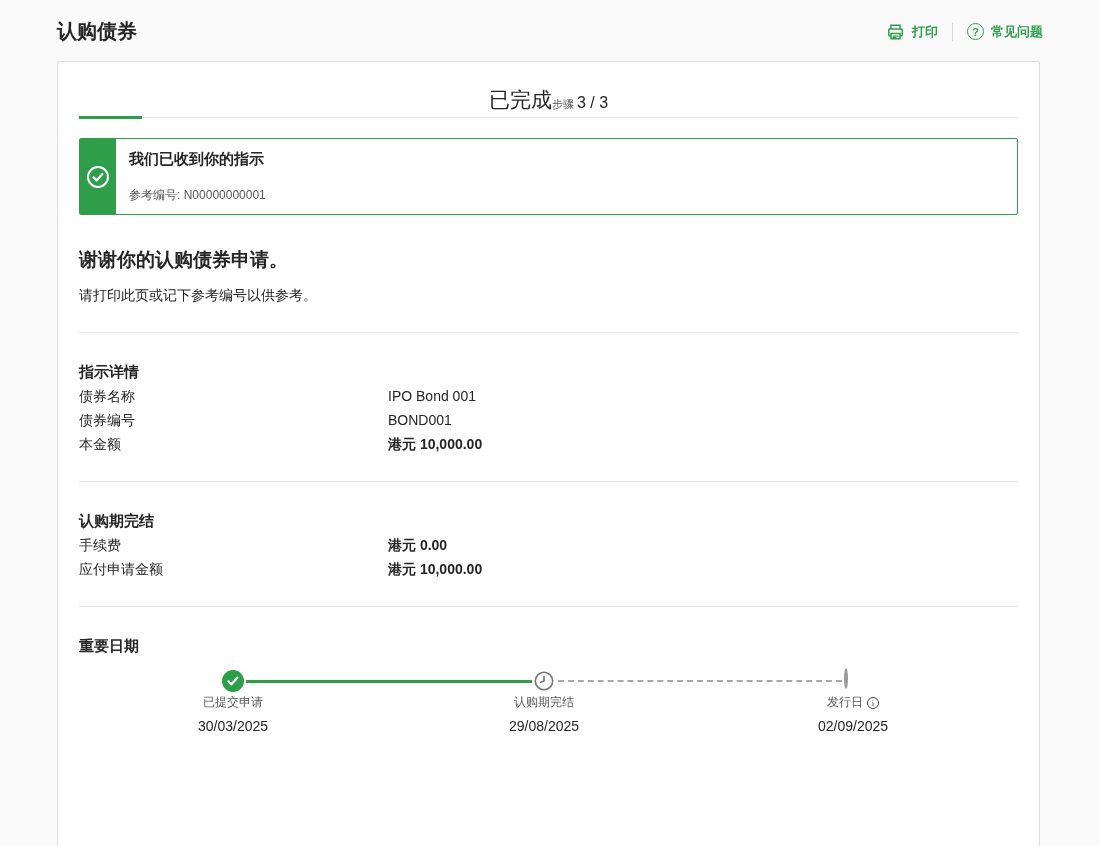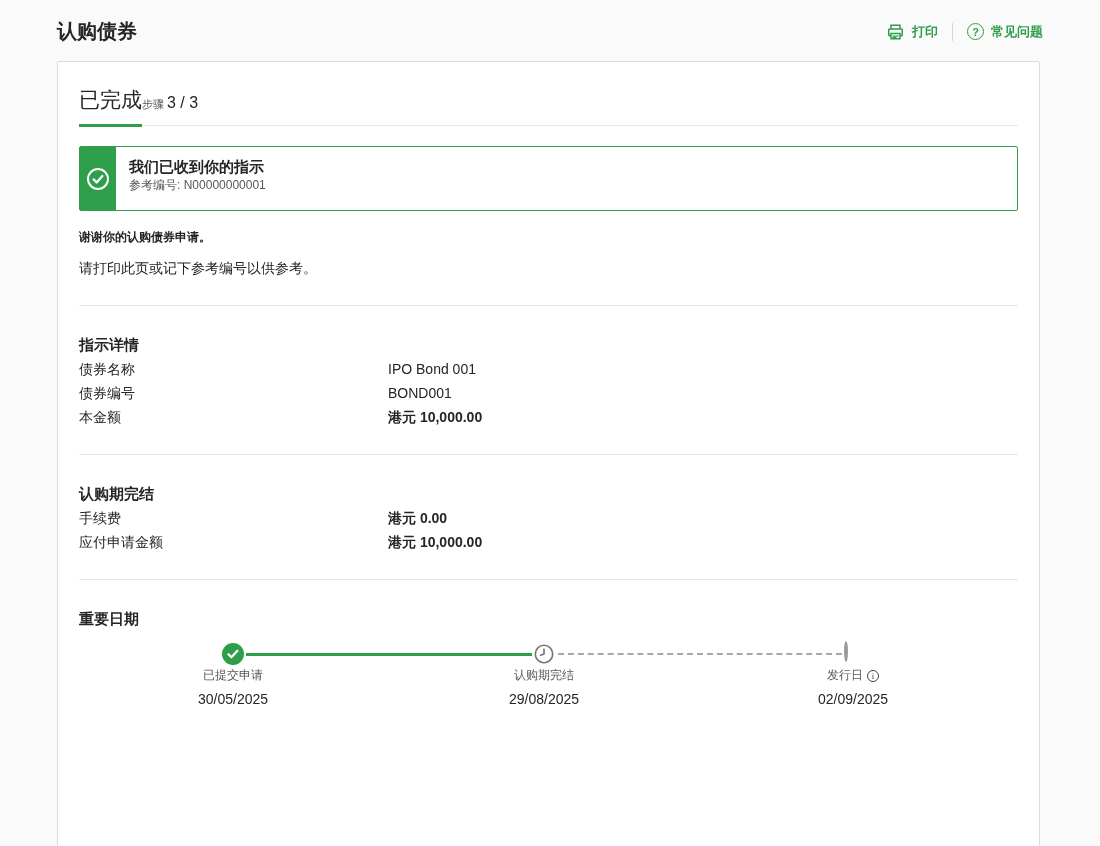--- a/index.html
+++ b/index.html
@@ -34,22 +34,22 @@
     width: 983px;
     min-height: 860px;
     background: #fff;
     border: 1px solid #dcdcdc;
     border-radius: 2px;
     padding: 0 21px 60px 21px;
   }
   
   .status-row {
     position: relative;
-    display: flex; justify-content: flex-start; align-items: flex-end;
-    padding: 24px 0 11px 0;
+    display: flex; justify-content: center; align-items: flex-end;
+    padding: 24px 0 3px 0;
     border-bottom: 1px solid #e8e8e8;
   }
   .status-title { font-size: 21px; font-weight: 400; color: #252525; }
   .status-underline {
     position: absolute; left: 0; bottom: -2px;
     width: 63px; height: 3px; background: #2e9e4b;
   }
   .step-indicator { font-size: 16px; color: #252525; padding-bottom: 2px; }
   .step-label { font-size: 11px; color: #575757; margin-right: 3px; }
   
@@ -60,23 +60,23 @@
     border-radius: 2px;
     min-height: 65px;
     background: #fff;
   }
   .banner-band {
     width: 36px; background: #2e9e4b; flex: none;
     display: flex; align-items: center; justify-content: center;
   }
   .banner-body { padding: 11px 10px 10px 13px; }
   .banner-title { font-size: 15px; font-weight: bold; color: #252525; }
-  .banner-ref { margin-top: 0; font-size: 12px; color: #575757; }
-  
-  .msg-thanks { margin-top: 18px; font-size: 12px; font-weight: bold; }
+  .banner-ref { margin-top: 18px; font-size: 12px; color: #575757; }
+  
+  .msg-thanks { margin-top: 32px; font-size: 19px; font-weight: bold; }
   .msg-note { margin-top: 14px; font-size: 14px; }
   .divider { margin-top: 27px; border-top: 1px solid #e8e8e8; height: 0; }
   
   .section-title { margin-top: 30px; font-size: 15px; font-weight: bold; }
   .detail-row { margin-top: 5px; display: flex; font-size: 14px; line-height: 19px; }
   .detail-label { width: 309px; flex: none; color: #252525; }
   .detail-value { color: #252525; }
   .detail-value.bold { font-weight: bold; }
   
   .timeline { position: relative; margin-top: 14px; height: 102px; }
@@ -214,21 +214,21 @@
           </svg>
         </span>
       </div>
 
       <div class="tl-node" style="left:765px;">
         <span class="tl-circle-empty"></span>
       </div>
 
       <div class="tl-label-block" style="left:34px;">
         <div class="tl-label">已提交申请</div>
-        <div class="tl-date">30/05/2025</div>
+        <div class="tl-date">30/03/2025</div>
       </div>
       <div class="tl-label-block" style="left:345px;">
         <div class="tl-label">认购期完结</div>
         <div class="tl-date">29/08/2025</div>
       </div>
       <div class="tl-label-block" style="left:654px;">
         <div class="tl-label">
           <span>发行日</span>
           <span class="info-icon">i</span>
         </div>

